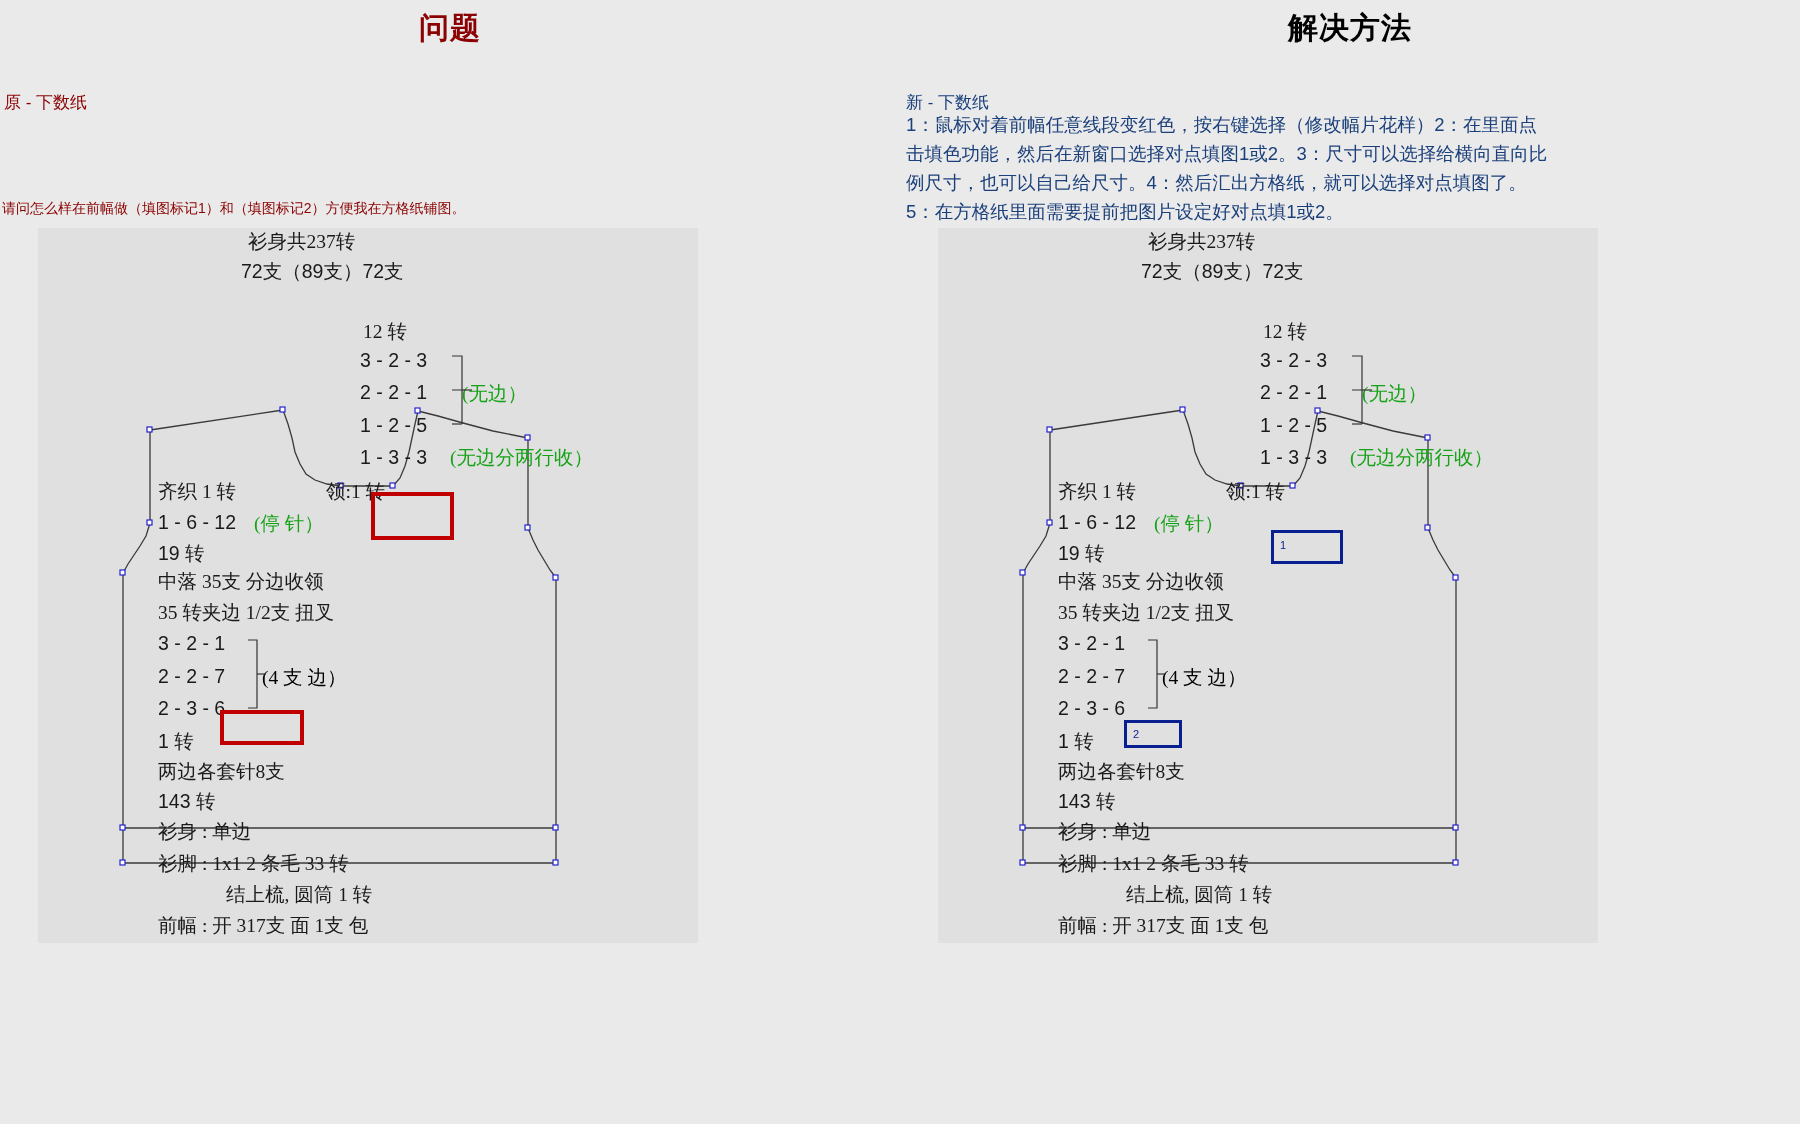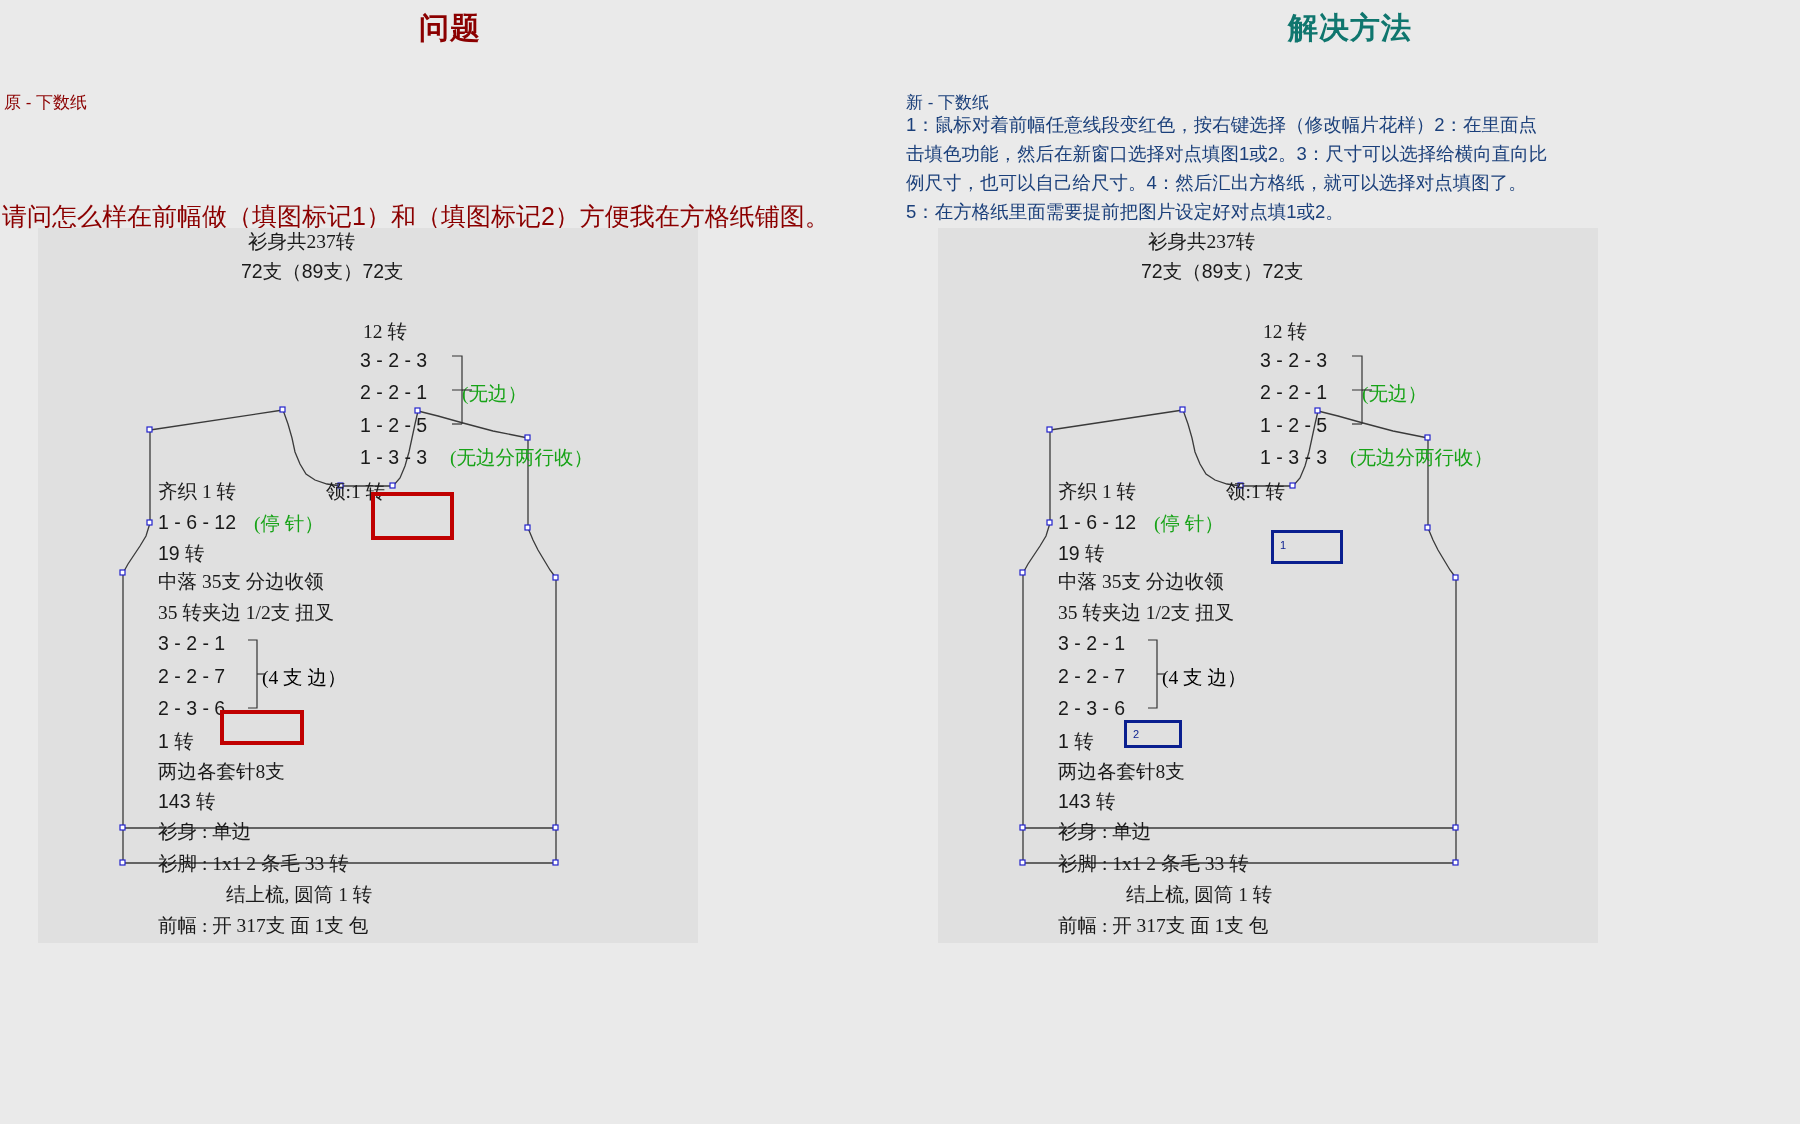--- a/index.html
+++ b/index.html
@@ -15,32 +15,32 @@
   .panel-right{left:900px;width:900px;}
 
   .title{
     text-align:center;
     font-size:30px;
     font-weight:bold;
     letter-spacing:1px;
     margin-top:8px;
   }
   .title-problem{color:#8b0000;}
-  .title-solution{color:#0f766e;}
+  .title-solution{color:#000000;}
 
   .subtitle{
     font-size:17px;
     margin-top:42px;
   }
   .subtitle-left{color:#8b0000;margin-left:4px;}
   .subtitle-right{color:#1a3f7a;margin-left:6px;}
 
   .question-line{
     color:#8b0000;
-    font-size:25px;
+    font-size:14px;
     position:absolute;
     left:2px;
     top:200px;
     white-space:nowrap;
   }
 
   .solution-body{
     color:#1a3f7a;
     font-size:18.5px;
     line-height:29px;

